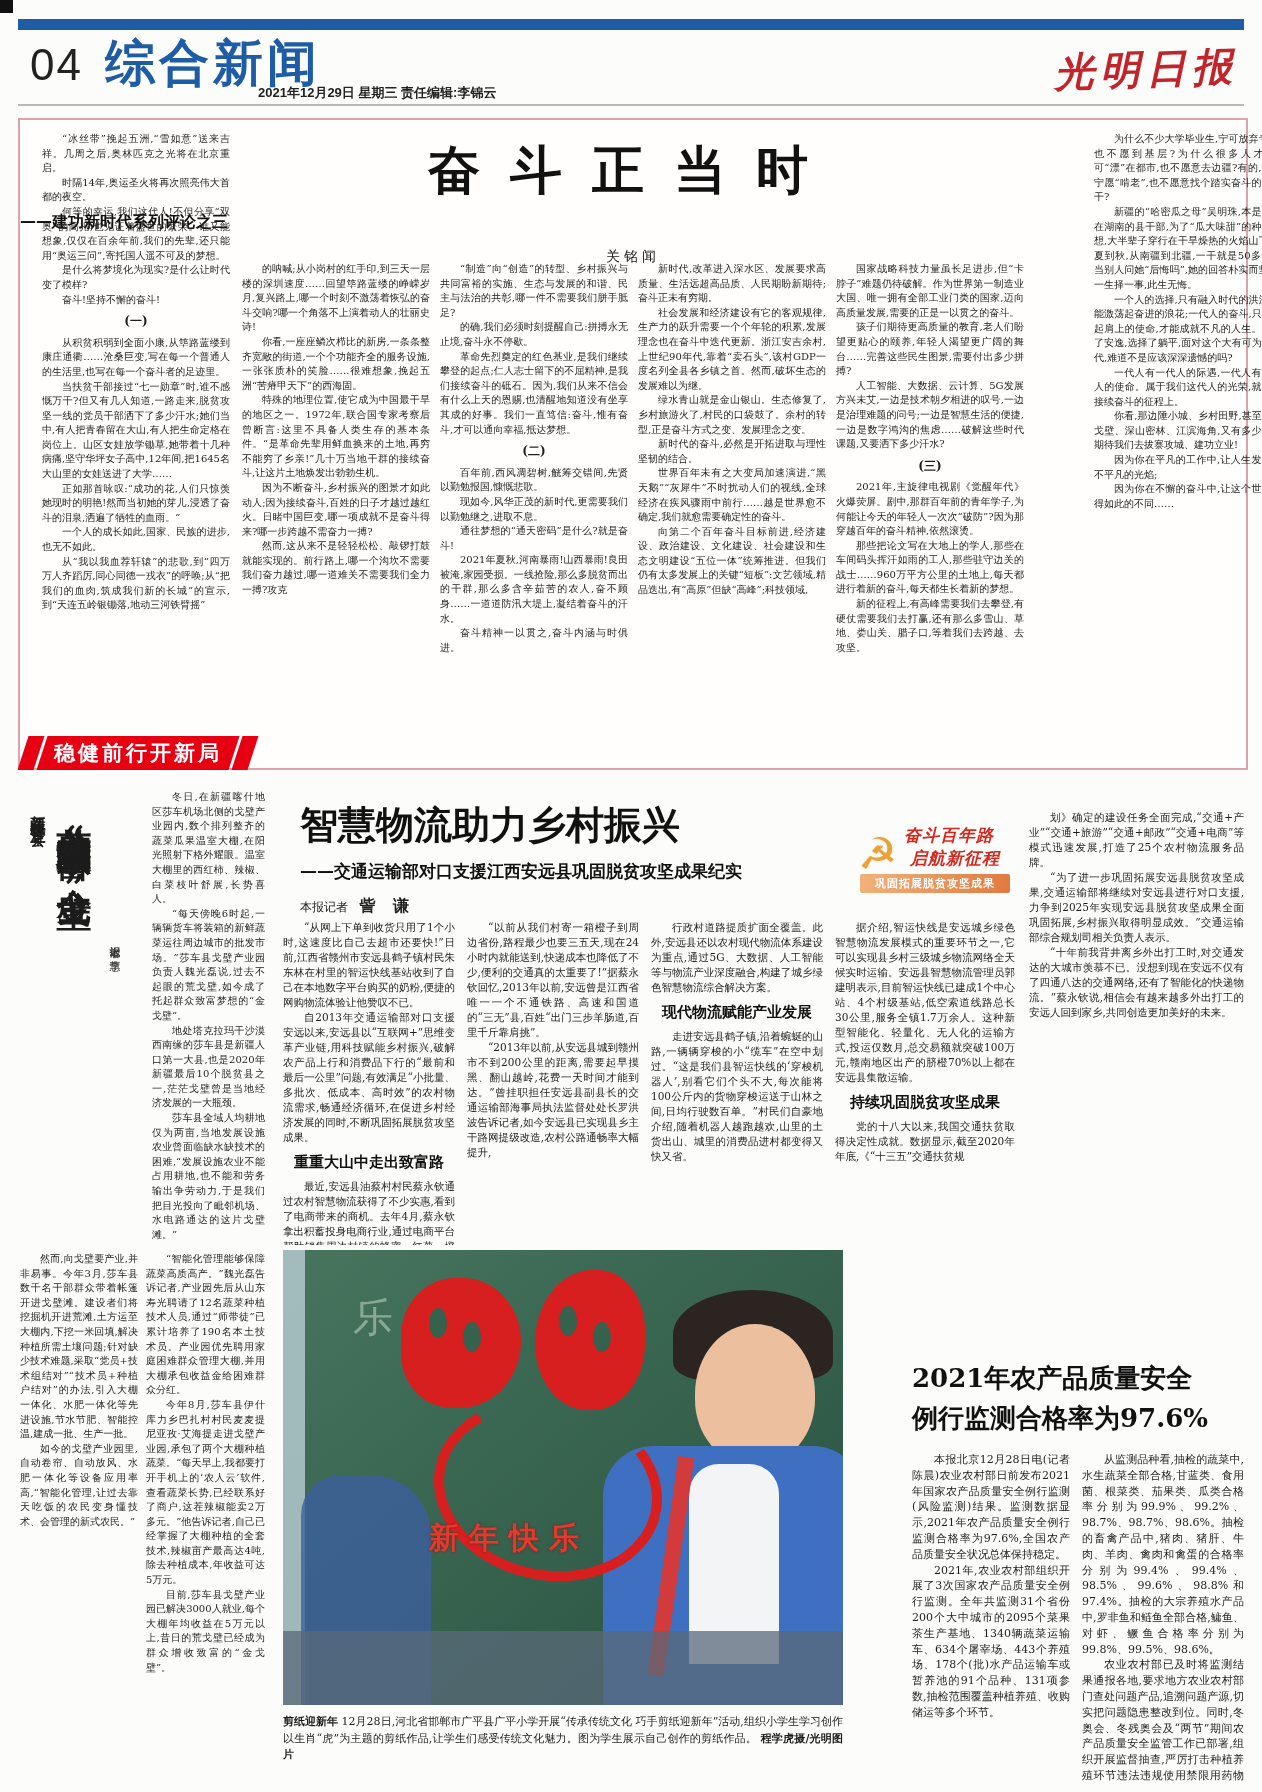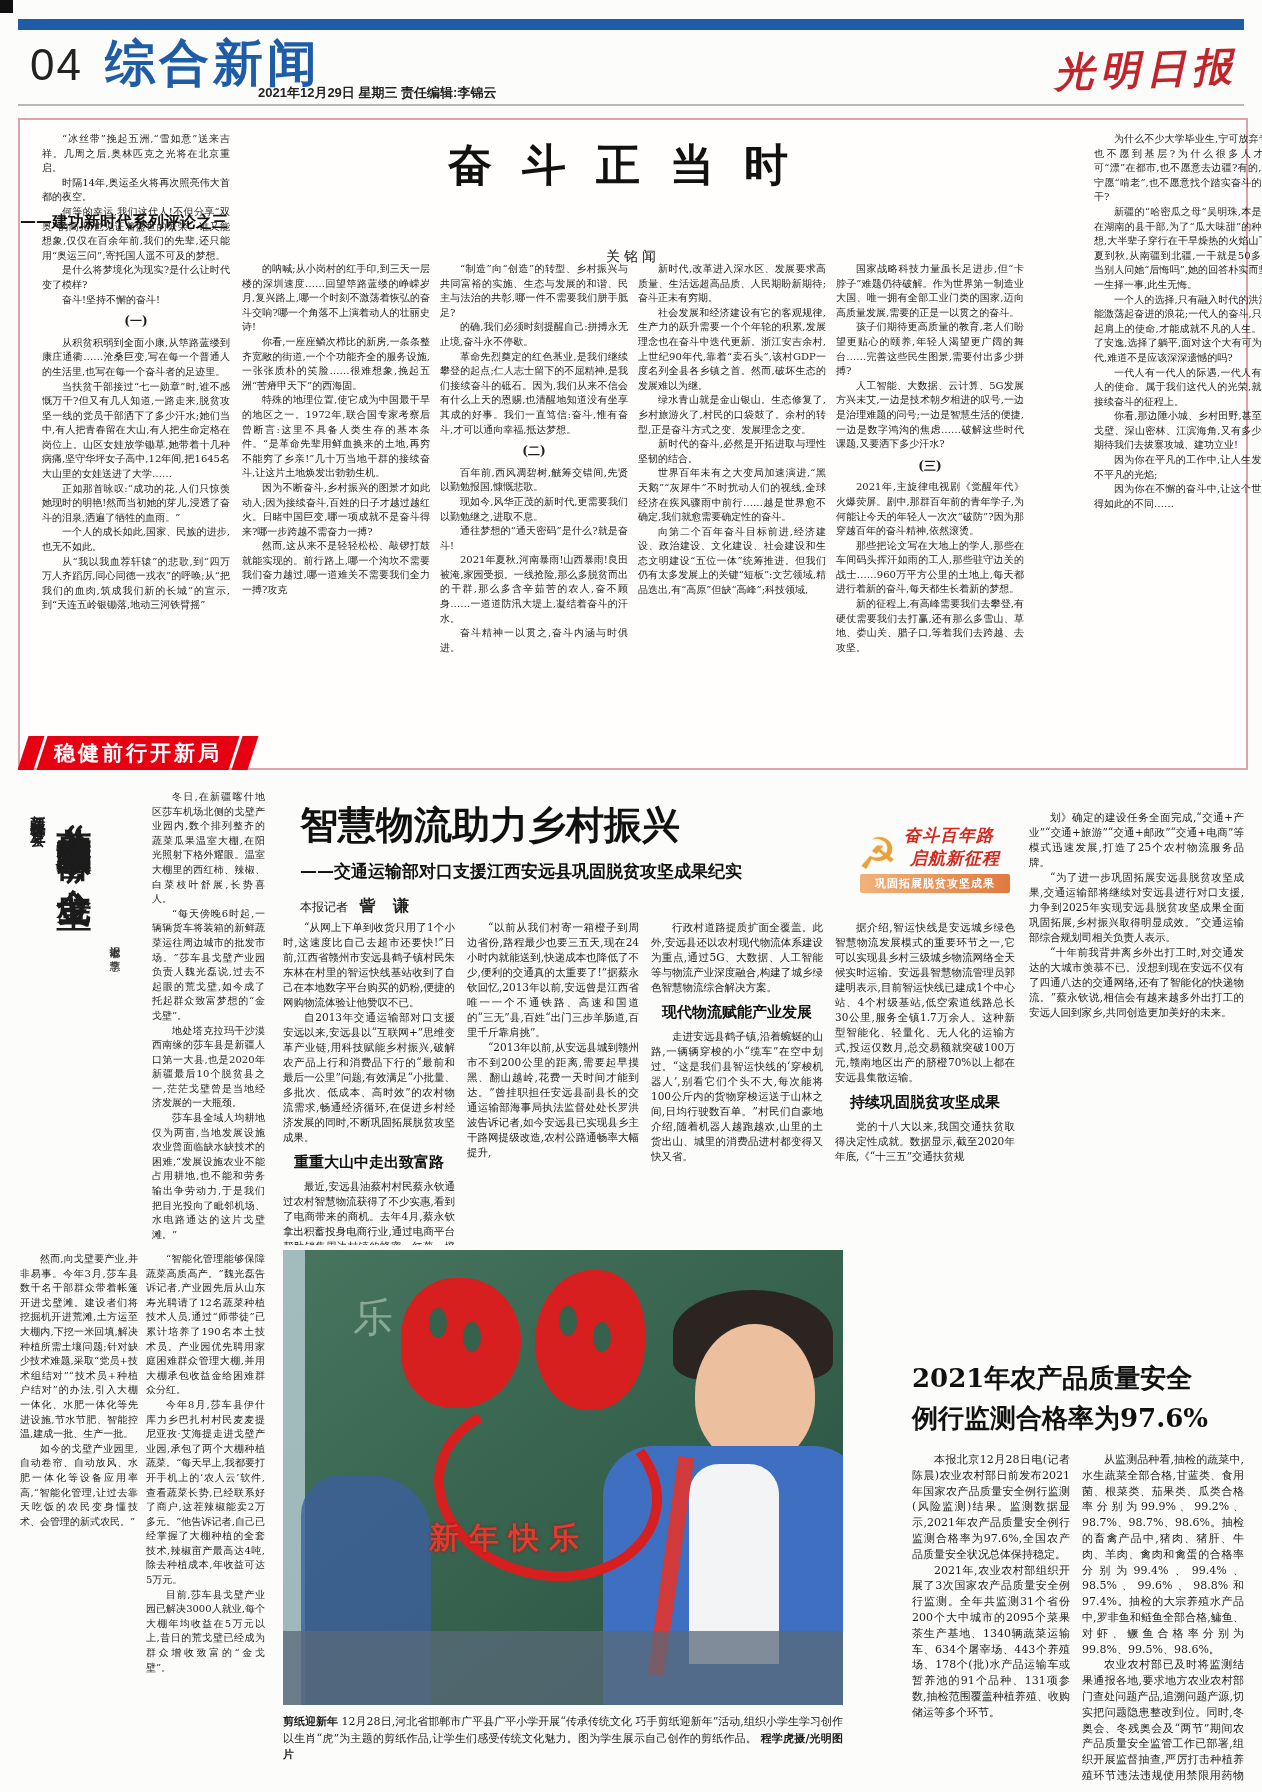--- a/index.html
+++ b/index.html
@@ -9,21 +9,21 @@
   
   .corner-block{left:0;top:0;width:13px;height:13px;background:#111;}
   .top-bar{left:18px;top:19px;right:18px;height:11px;background:#1f5ca6;}
   .page-no{left:30px;top:40px;font-family:"Liberation Sans",sans-serif;font-size:44px;color:#222;letter-spacing:2px;}
   .section-title{left:105px;top:30px;font-size:50px;font-weight:bold;color:#1f5ca6;letter-spacing:4px;}
   .date-line{left:258px;top:84px;font-family:"Liberation Sans",sans-serif;font-size:13px;font-weight:bold;color:#222;}
   .paper-logo{right:24px;top:42px;font-size:40px;font-weight:bold;font-style:italic;color:#c2242c;letter-spacing:6px;transform:rotate(-2deg);}
   .head-rule{left:18px;top:104px;right:18px;height:2px;background:#b9b9b9;}
   
   .lead-box{left:18px;top:118px;width:1226px;height:648px;border:2px solid #dba3ab;background:#fffefd;}
-  .lead-title{left:0;right:0;top:16px;text-align:center;font-size:44px;font-weight:bold;letter-spacing:30px;color:#111;}
+  .lead-title{left:0;right:0;top:16px;text-align:center;font-size:52px;font-weight:bold;letter-spacing:30px;color:#111;}
   .lead-sub{left:0;right:0;top:92px;text-align:left;font-size:16px;font-weight:bold;color:#111;}
   .lead-byline{left:0;right:0;top:128px;text-align:center;font-size:14px;color:#222;letter-spacing:4px;}
   .col{position:absolute;text-align:justify;overflow:hidden;font-size:10px;line-height:14.6px;color:#1d1d1d;}
   .col p{margin:0;text-indent:2em;}
   .col p.secmark{text-align:center;text-indent:0;font-weight:bold;margin:7px 0;font-size:12px;}
   .col p.colsub{text-align:center;text-indent:0;font-weight:bold;font-size:15px;margin:10px 0 9px;
                 font-family:"DejaVu Sans",sans-serif;color:#111;}
   
   .banner{left:20px;top:736px;height:34px;display:flex;align-items:stretch;}
   .banner .slash{width:16px;background:#e60012;transform:skewX(-18deg);margin:0 3px;}

